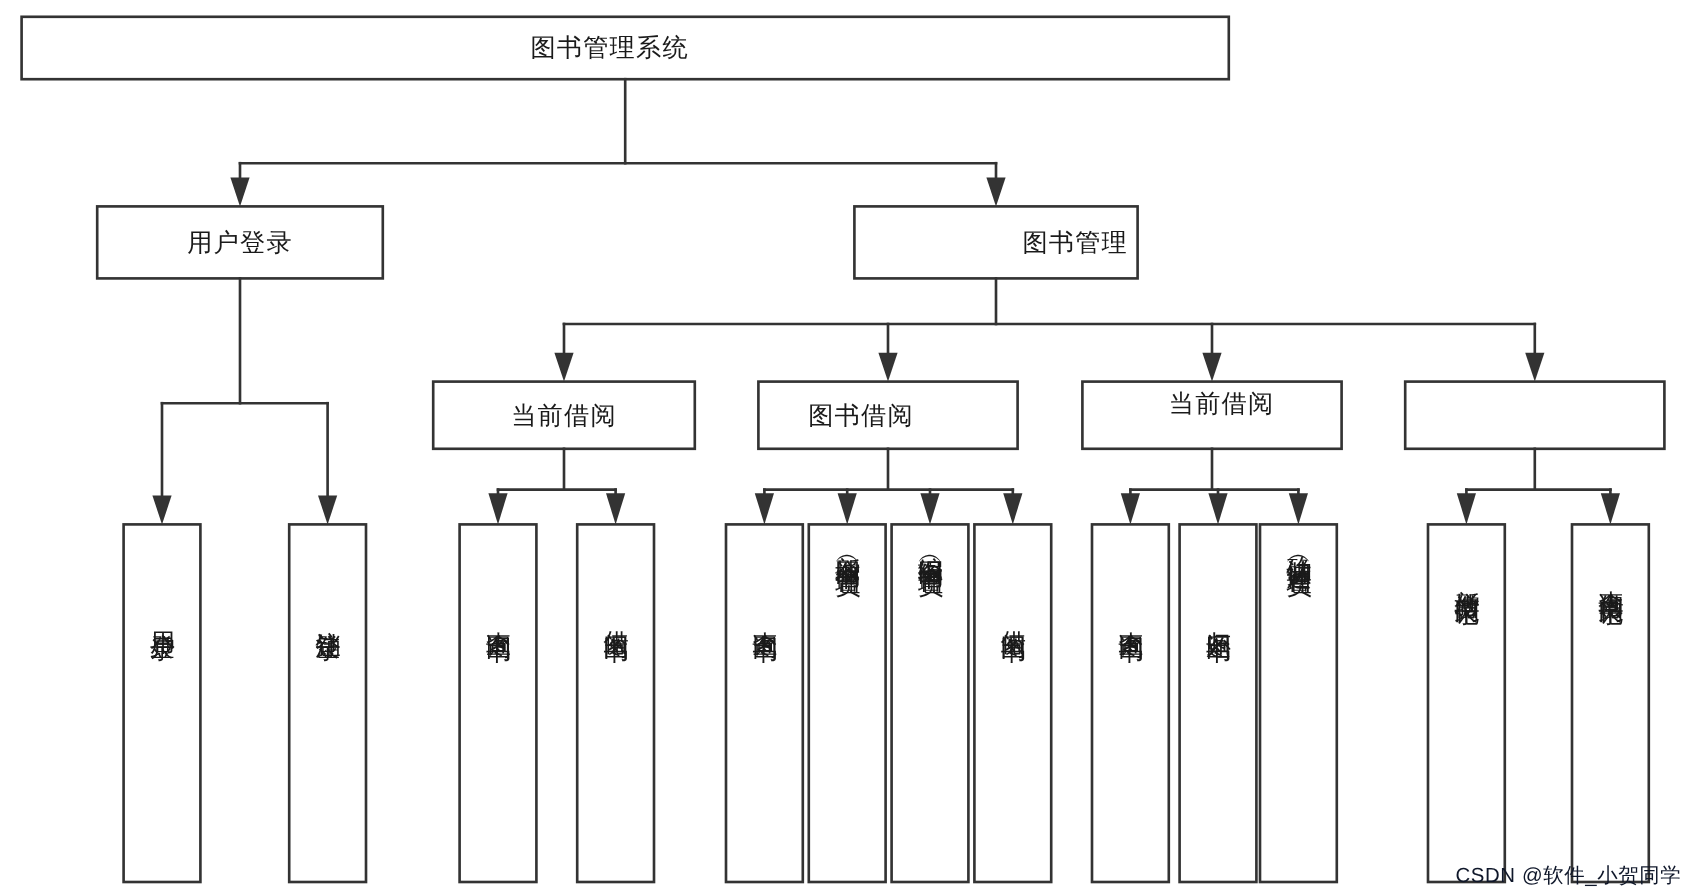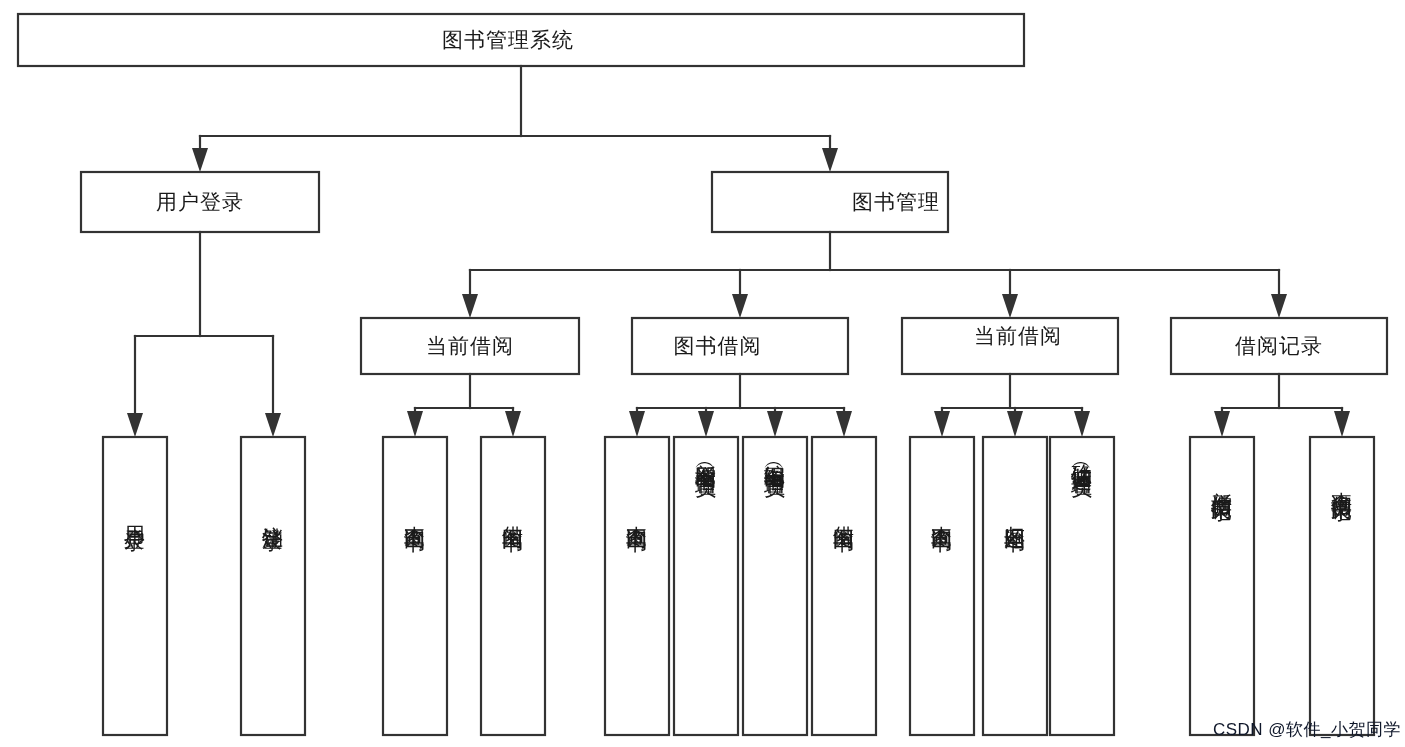--- a/index.html
+++ b/index.html
@@ -190,23 +190,20 @@
 
   <div class="hlabel-wrap" style="left:361px; top:318px; width:218px; height:56px;">
     <span class="hlabel-text">当前借阅</span>
   </div>
   <div class="hlabel-wrap" style="left:632px; top:318px; width:171px; height:56px;">
     <span class="hlabel-text">图书借阅</span>
   </div>
   <div class="hlabel-wrap" style="left:902px; top:308px; width:232px; height:56px;">
     <span class="hlabel-text">当前借阅</span>
   </div>
-  <div class="hlabel-wrap" style="left:1171px; top:318px; width:216px; height:56px;">
-    <span class="hlabel-text">借阅记录</span>
-  </div>
 
   <div class="vlabel-wrap" style="left:103px; top:437px; width:64px; height:298px; padding-top:72px;">
     <span class="vlabel-text">用户登录</span>
   </div>
   <div class="vlabel-wrap" style="left:241px; top:437px; width:64px; height:298px; padding-top:72px;">
     <span class="vlabel-text">注销登录</span>
   </div>
 
   <div class="vlabel-wrap" style="left:383px; top:437px; width:64px; height:298px; padding-top:72px;">
     <span class="vlabel-text">查询图书</span>

